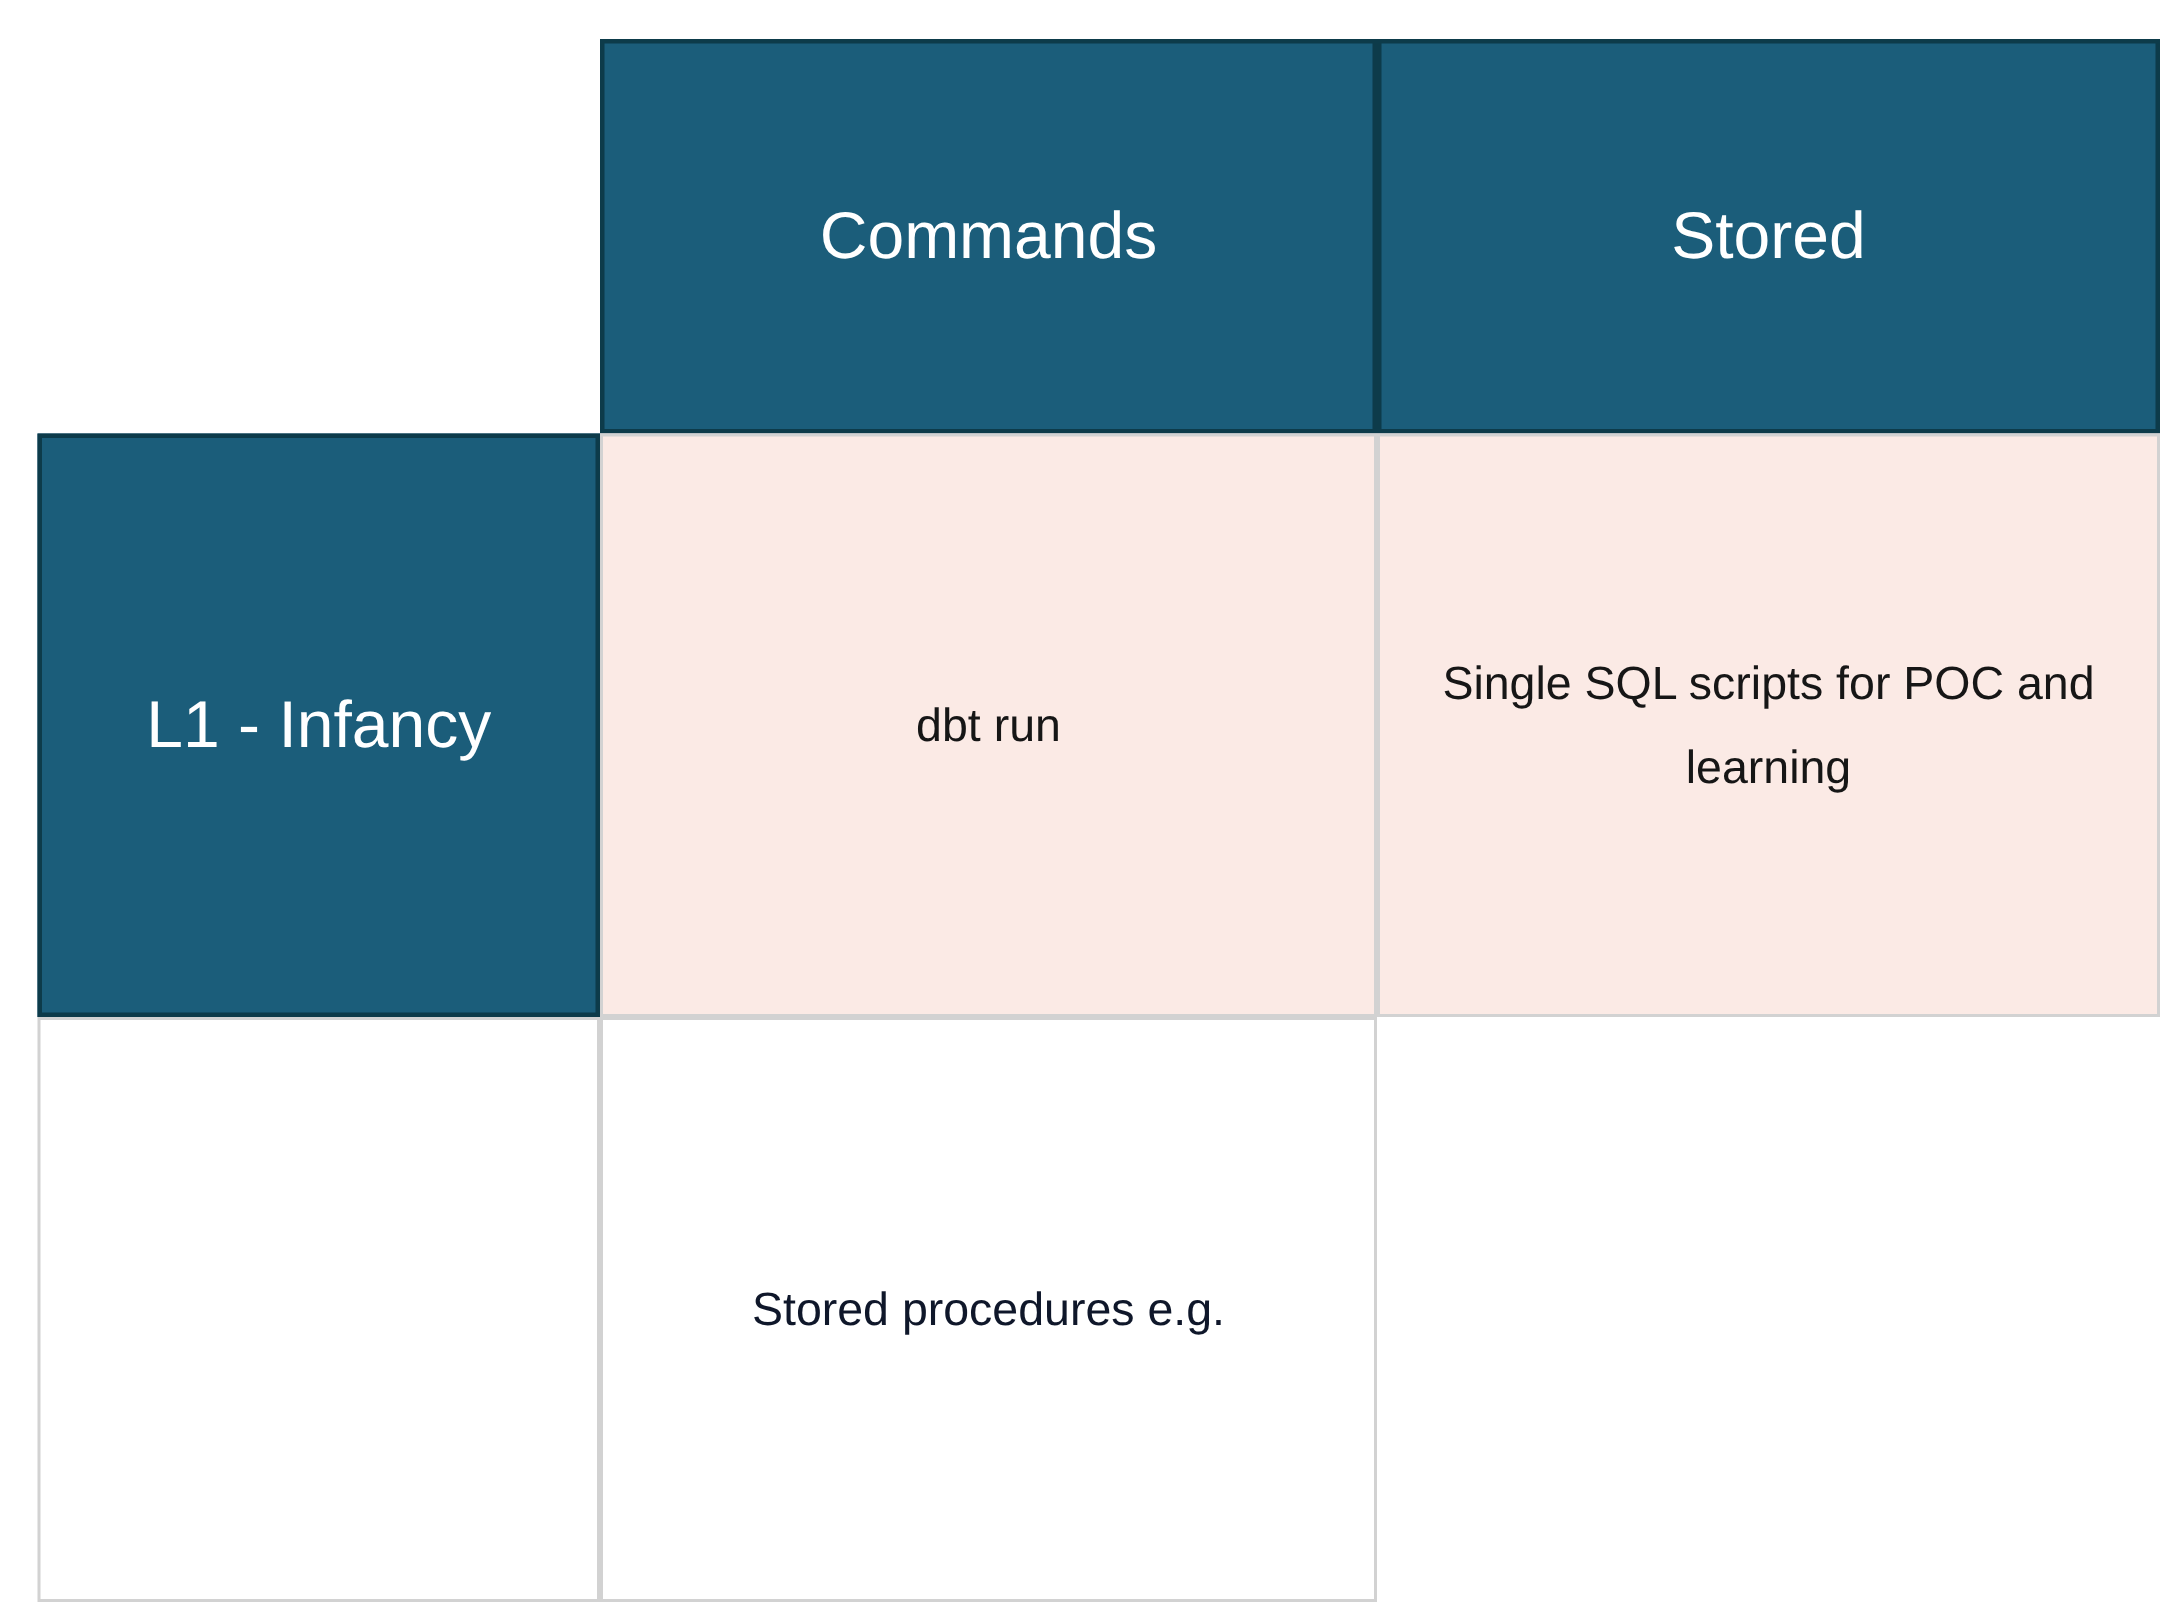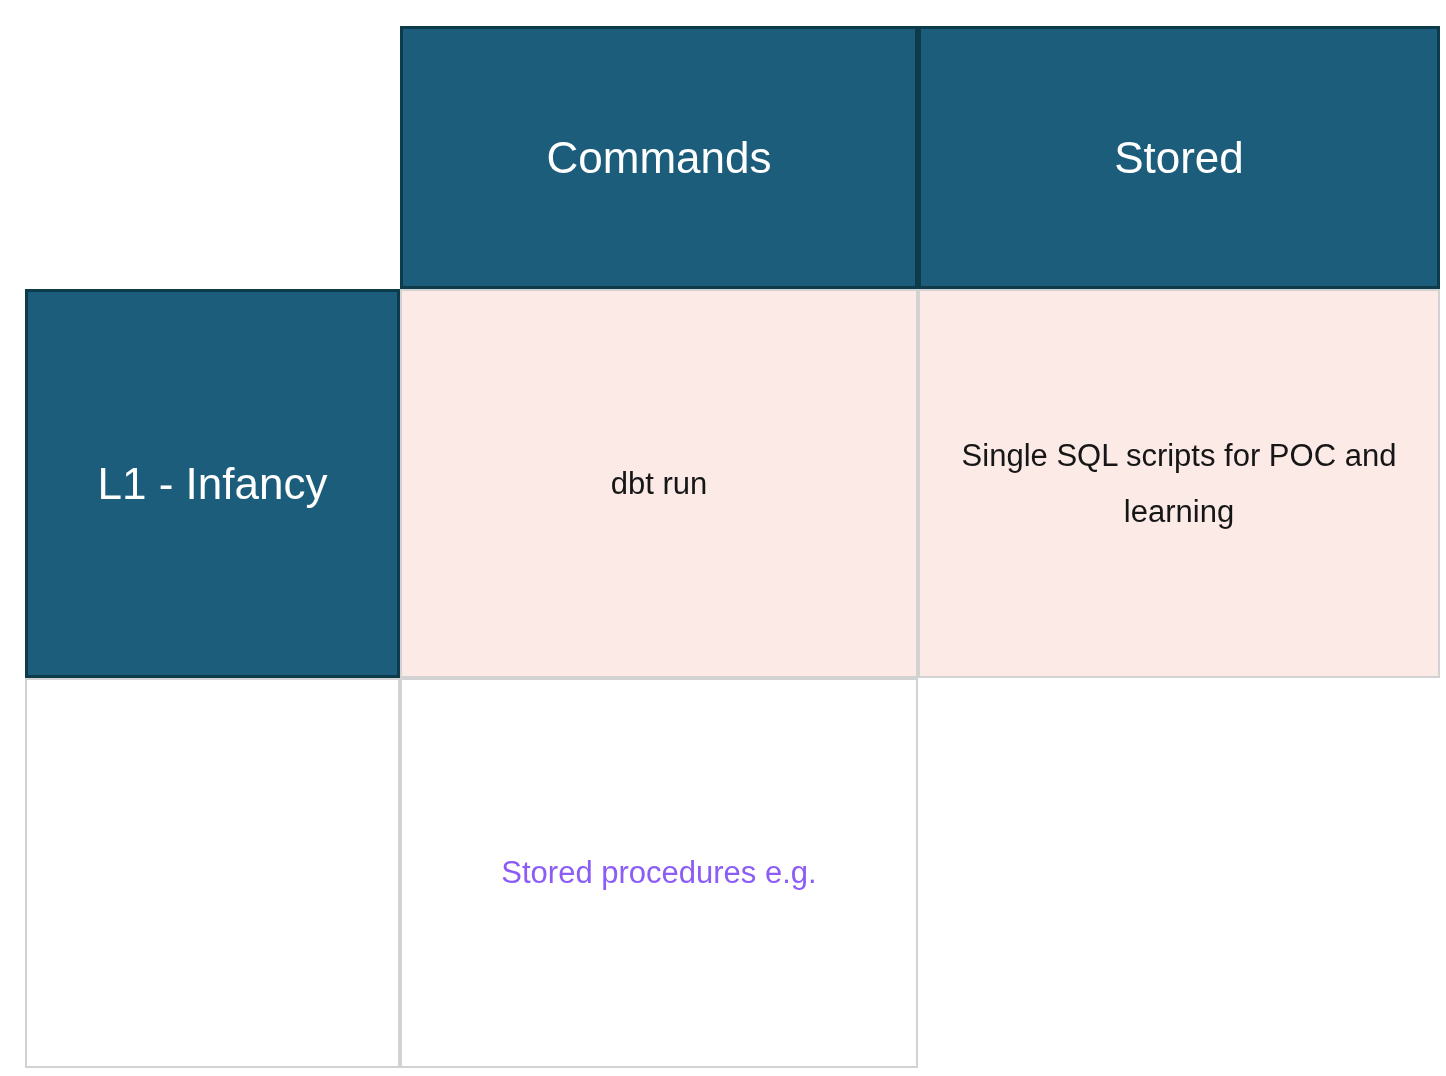--- a/index.html
+++ b/index.html
@@ -36,21 +36,21 @@
   .cell-pink {
     background: #fbeae5;
     border: 2px solid #d2d2d2;
     color: #161616;
     font-size: 31px;
     line-height: 1.8;
   }
   .cell-white {
     background: #ffffff;
     border: 2px solid #d2d2d2;
-    color: #8b5cf6;
+    color: #0f172a;
     font-size: 31px;
     line-height: 1.8;
   }
   .cell-corner {
     background: transparent;
     border: none;
   }
   .wrap-narrow {
     display: inline-block;
     max-width: 440px;

